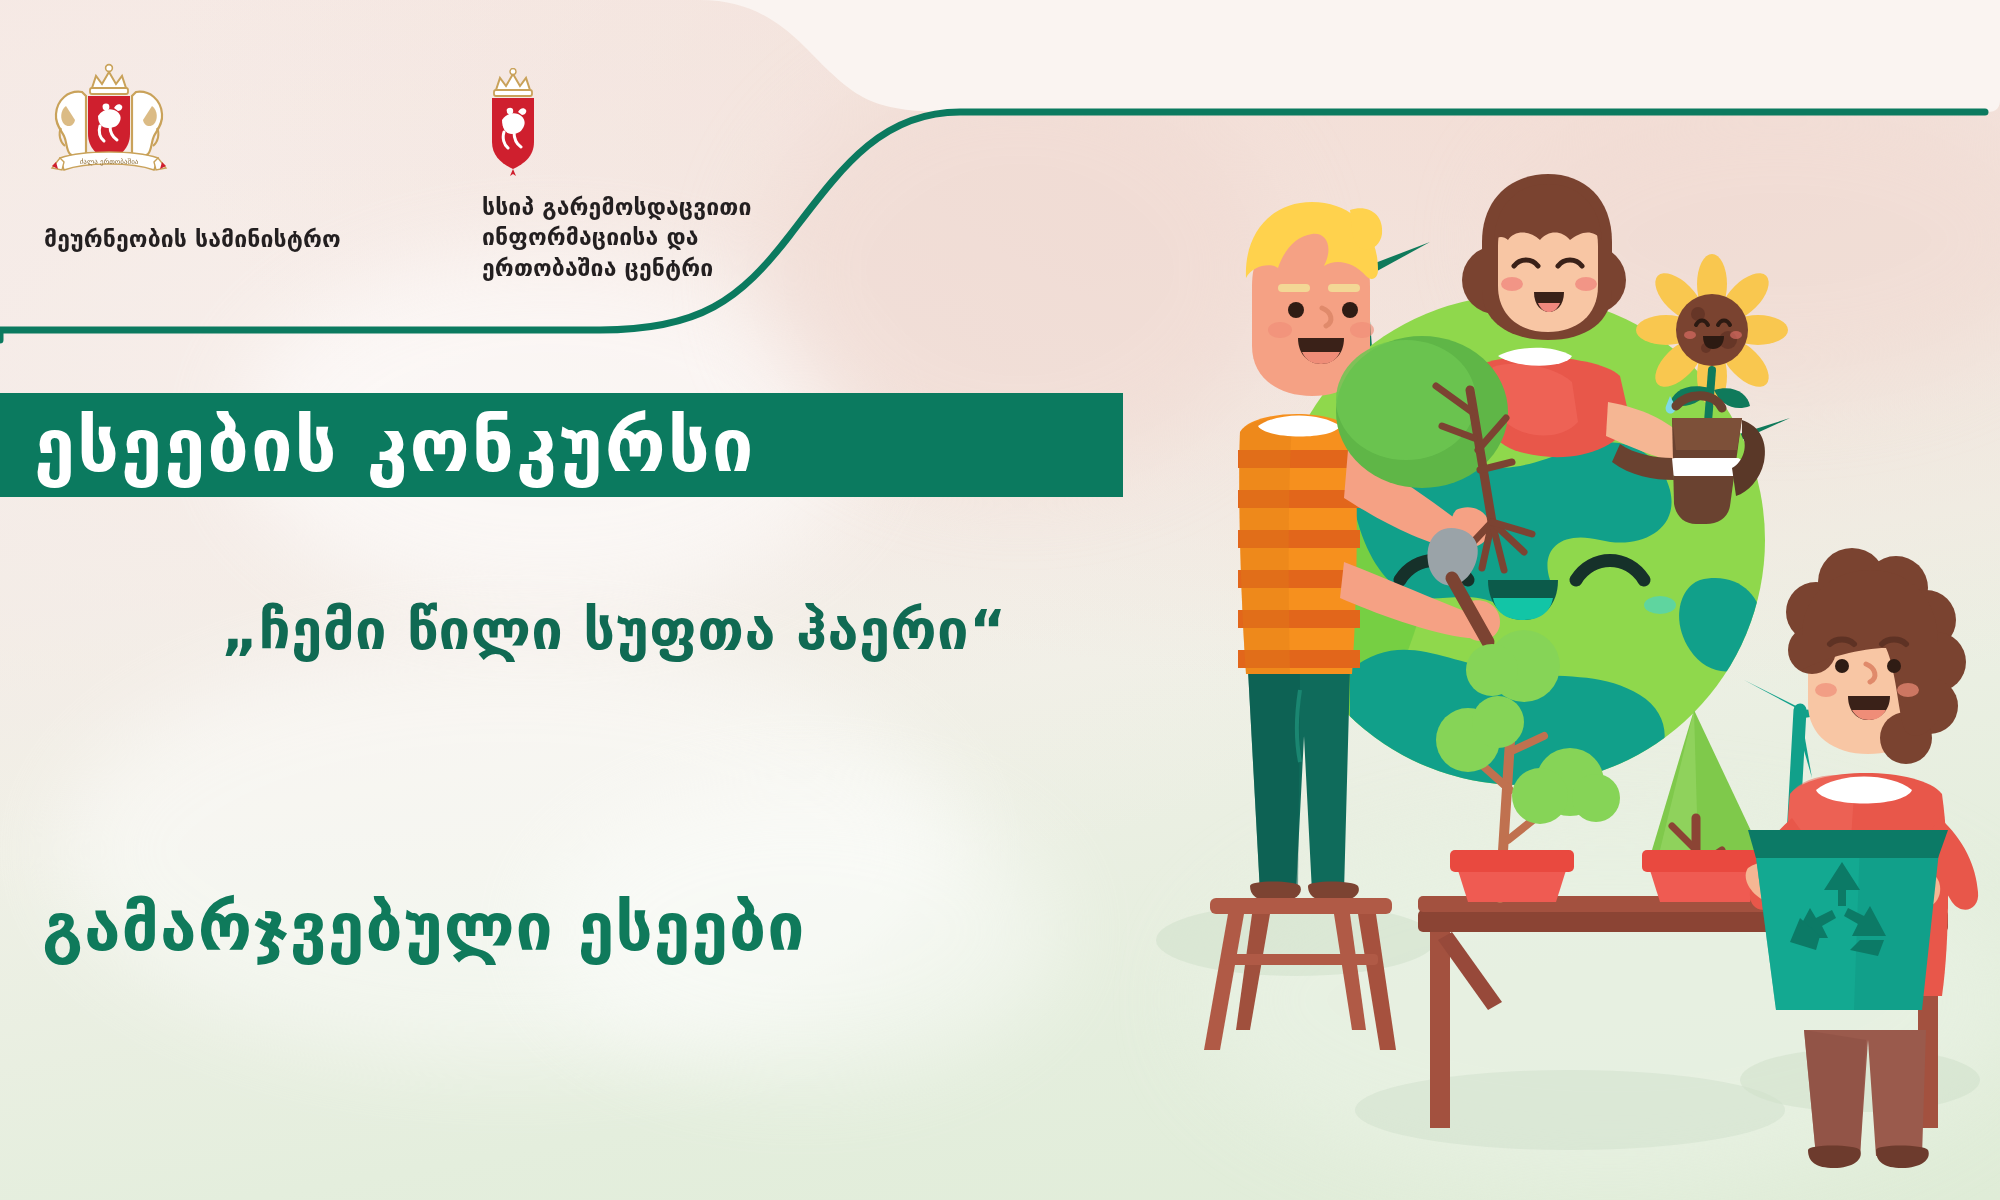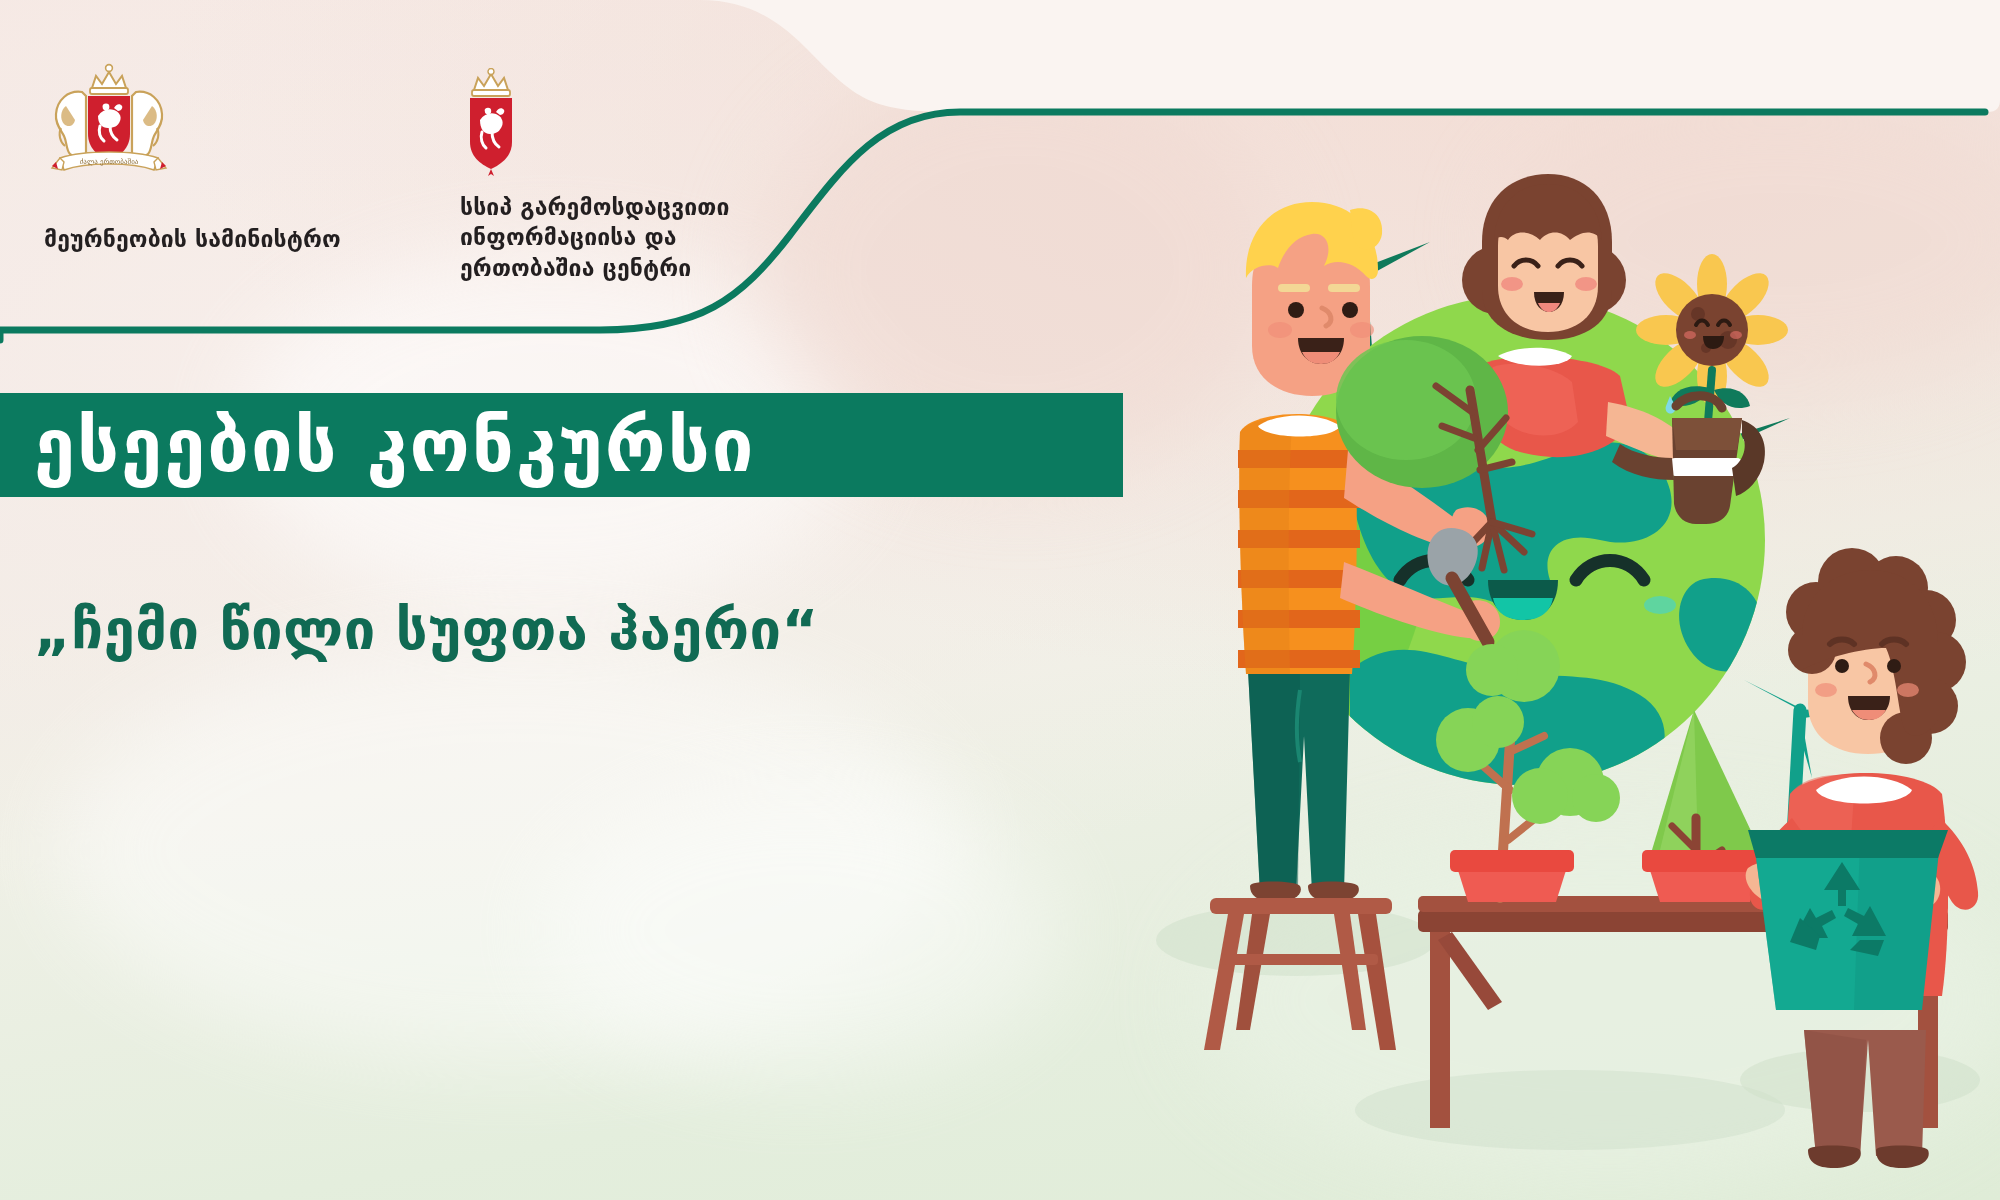--- a/index.html
+++ b/index.html
@@ -45,21 +45,21 @@
     width: 2000px; height: 380px;
   }
 
   
   .logo-row {
     position: absolute; left: 0; top: 0;
     width: 900px; height: 300px;
   }
   .logo-block { position: absolute; }
   .logo-block.ministry { left: 44px; top: 62px; width: 330px; }
-  .logo-block.center   { left: 460px; top: 68px; width: 360px; }
+  .logo-block.center   { left: 482px; top: 68px; width: 360px; }
   .crest { display:block; }
   .logo-caption {
     margin-top: 14px;
     font-family: "DejaVu Sans", sans-serif;
     font-weight: 700;
     font-size: 23px;
     line-height: 1.32;
     color: #231f20;
     letter-spacing: .1px;
   }
@@ -85,20 +85,21 @@
   
   .subtitle {
     position: absolute; left: 34px; top: 595px;
     width: 1160px;
     color: #106a53;
     font-family: "DejaVu Sans", sans-serif;
     font-weight: 700;
     font-size: 56px;
     line-height: 1.25;
     letter-spacing: .5px;
+    text-align: center;
   }
   .subtitle .line2 { display:block; }
 
   
   .winners {
     position: absolute; left: 42px; top: 895px;
     width: 1160px;
     color: #0f7a5b;
     font-family: "DejaVu Sans", sans-serif;
     font-weight: 700;
@@ -199,20 +200,21 @@
   </div>
 
   <div class="title-banner">
     <span>ესეების კონკურსი</span>
   </div>
 
   <div class="subtitle">
     <span>„ჩემი წილი სუფთა ჰაერი“</span>
   </div>
 
+  <div class="winners">გამარჯვებული ესეები</div>
 
   <div class="illustration">
     <svg width="900" height="1050" viewBox="0 0 900 1050">
       <defs>
         <clipPath id="globeClip">
             <circle cx="420" cy="390" r="245"></circle>
           </clipPath>
       </defs>
 
       <ellipse cx="196" cy="790" rx="140" ry="36" fill="#cfe0cb" opacity=".55"></ellipse>

